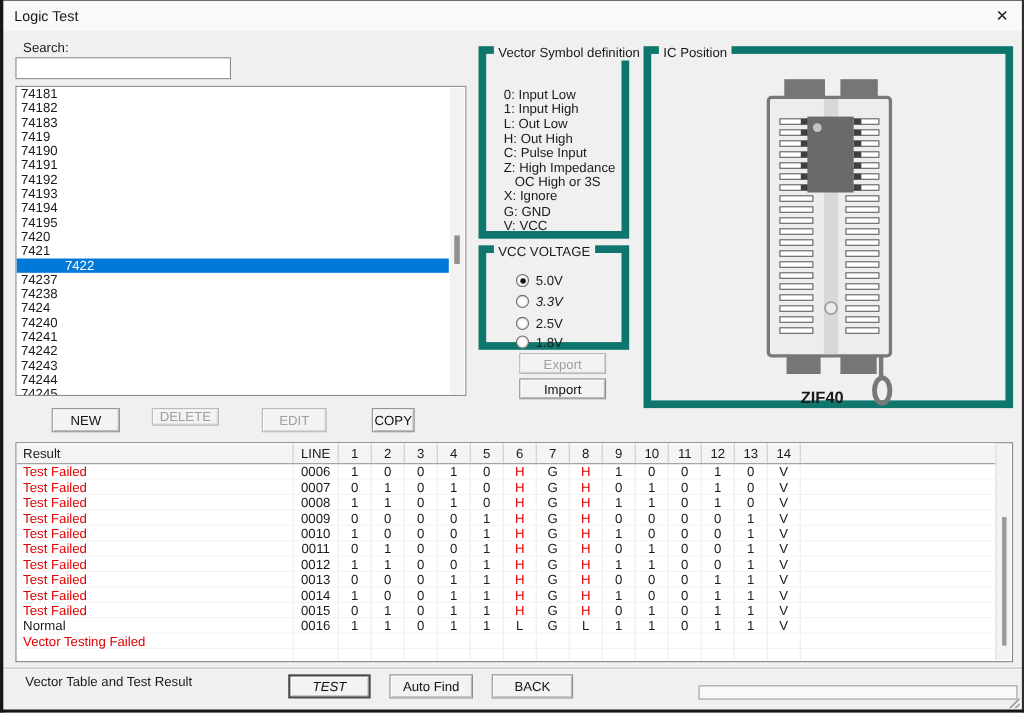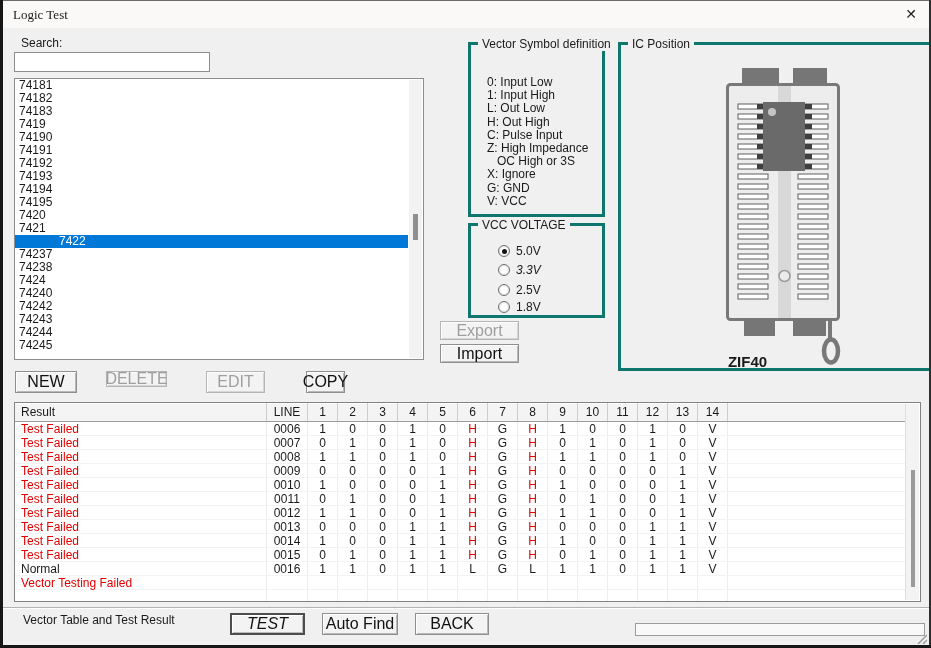--- a/index.html
+++ b/index.html
@@ -15,53 +15,53 @@
     background:var(--face); overflow:hidden;
     font-size:12px; color:#1a1a1a;
   }
   .window::after{
     content:''; position:absolute; inset:0; pointer-events:none;
     box-shadow: inset 3px 0 0 #161616, inset 0 -3px 0 #161616,
                 inset -2px 0 0 #2e2e2e, inset 0 1px 0 #6b6b6b;
   }
   
   .titlebar{ position:absolute; left:0; top:0; width:100%; height:28px; background:#fbf9f8; }
-  .title{ position:absolute; left:13px; top:7px; font-size:13px;font-family:Liberation Serif, serif; }
+  .title{ position:absolute; left:13px; top:7px; font-size:13px; }
   .close-btn{ position:absolute; right:7px; top:3px; width:26px; height:22px;
     display:flex; align-items:center; justify-content:center;
     font-size:14px; color:#222; cursor:default; }
   
   .sunken{ background:#fff; border:1px solid #8c8c8c; }
   .search-label{ position:absolute; left:21px; top:36px; }
   .search-input{ position:absolute; left:14px; top:52px; width:196px; height:20px;
     font:12px "Liberation Sans",sans-serif; padding:0 4px; outline:none; }
   
   .listbox{ position:absolute; left:14px; top:78px; width:410px; height:282px; overflow:hidden; }
   .lb-item{ height:13px; line-height:13px; padding-left:4px; white-space:pre; }
   .lb-item.sel{ background:var(--accent); color:#fff; width:calc(100% - 15px);padding-left:44px; }
   .lb-track{ position:absolute; top:1px; right:1px; bottom:1px; width:13px; background:#f2f2f2; }
   .lb-thumb{ position:absolute; left:4px; top:134px; width:5px; height:26px; background:#8f8f8f; }
   
-  .groupbox{ position:absolute; border:3px solid #0f766e;margin-left:33px; }
+  .groupbox{ position:absolute; border:7px solid #0f766e; }
   .gb-label{ position:absolute; top:-8px; left:7px; background:var(--face); padding:0 4px; white-space:nowrap; }
   .gb-symbols{ left:435px; top:42px; width:137px; height:175px; }
   .sym-lines{ position:absolute; left:16px; top:31px; line-height:13.2px; white-space:pre; }
   .gb-vcc{ left:435px; top:223px; width:137px; height:95px; }
   .radio-row{ position:absolute; left:27px; display:flex; align-items:center; height:14px; }
   .radio{ width:12px; height:12px; border-radius:50%; background:#fff;
     border:1px solid #6f6f6f; box-shadow:inset 0 0 2px #b5b5b5; margin-right:6px; flex:none; }
   .radio.sel::after{ content:''; display:block; width:5px; height:5px; border-radius:50%;
     background:#141414; margin:2.5px 0 0 2.5px; }
   .gb-ic{ left:585px; top:42px; width:336px; height:329px; }
   .zif-label{ position:absolute; left:690px; top:353px; width:115px; text-align:center;
     font-weight:bold; font-size:15px; }
   
   .btn{ position:absolute; display:flex; align-items:center; justify-content:center;
-    background:#f3f3f3; border:1px solid #8f8f8f; font-size:16px; color:#111;
-    box-shadow: inset 1px 1px 0 #ffffff, inset -1px -1px 0 #b9b9b9; cursor:default; }
+    background:#f3f3f3; border:1px solid #8f8f8f; font-size:12px; color:#111;
+    box-shadow: inset 1px 1px 0 #ffffff, inset -1px -1px 0 #b9b9b9; cursor:default;margin-left:32px; }
   .btn.disabled{ color:#9f9f9f; border-color:#b5b5b5;
     box-shadow: inset 1px 1px 0 #fdfdfd, inset -1px -1px 0 #d6d6d6; }
   .btn.default{ border:2px solid #4d4d4d; }
   .btn-export{ left:440px; top:321px; width:79px; height:19px; }
   .btn-import{ left:440px; top:344px; width:79px; height:19px; }
   .btn-new{ left:15px; top:371px; width:62px; height:22px; }
   .btn-delete{ left:106px; top:371px; width:61px; height:16px; }
   .btn-edit{ left:206px; top:371px; width:59px; height:22px; }
   .btn-copy{ left:306px; top:371px; width:39px; height:22px; }
   .btn-test{ left:230px; top:613px; width:75px; height:22px;font-style:italic; }
@@ -120,20 +120,21 @@
       <div class="lb-item">74193</div>
       <div class="lb-item">74194</div>
       <div class="lb-item">74195</div>
       <div class="lb-item">7420</div>
       <div class="lb-item">7421</div>
       <div class="lb-item sel">7422</div>
       <div class="lb-item">74237</div>
       <div class="lb-item">74238</div>
       <div class="lb-item">7424</div>
       <div class="lb-item">74240</div>
+      <div class="lb-item">74241</div>
       <div class="lb-item">74242</div>
       <div class="lb-item">74243</div>
       <div class="lb-item">74244</div>
       <div class="lb-item">74245</div>
     </div>
 
   <div class="groupbox gb-symbols">
     <span class="gb-label">Vector Symbol definition</span>
     <div class="sym-lines"><div class="sym-line">0: Input Low</div><div class="sym-line">1: Input High</div><div class="sym-line">L: Out Low</div><div class="sym-line">H: Out High</div><div class="sym-line">C: Pulse Input</div><div class="sym-line">Z: High Impedance</div><div class="sym-line">   OC High or 3S</div><div class="sym-line">X: Ignore</div><div class="sym-line">G: GND</div><div class="sym-line">V: VCC</div></div>
   </div>

